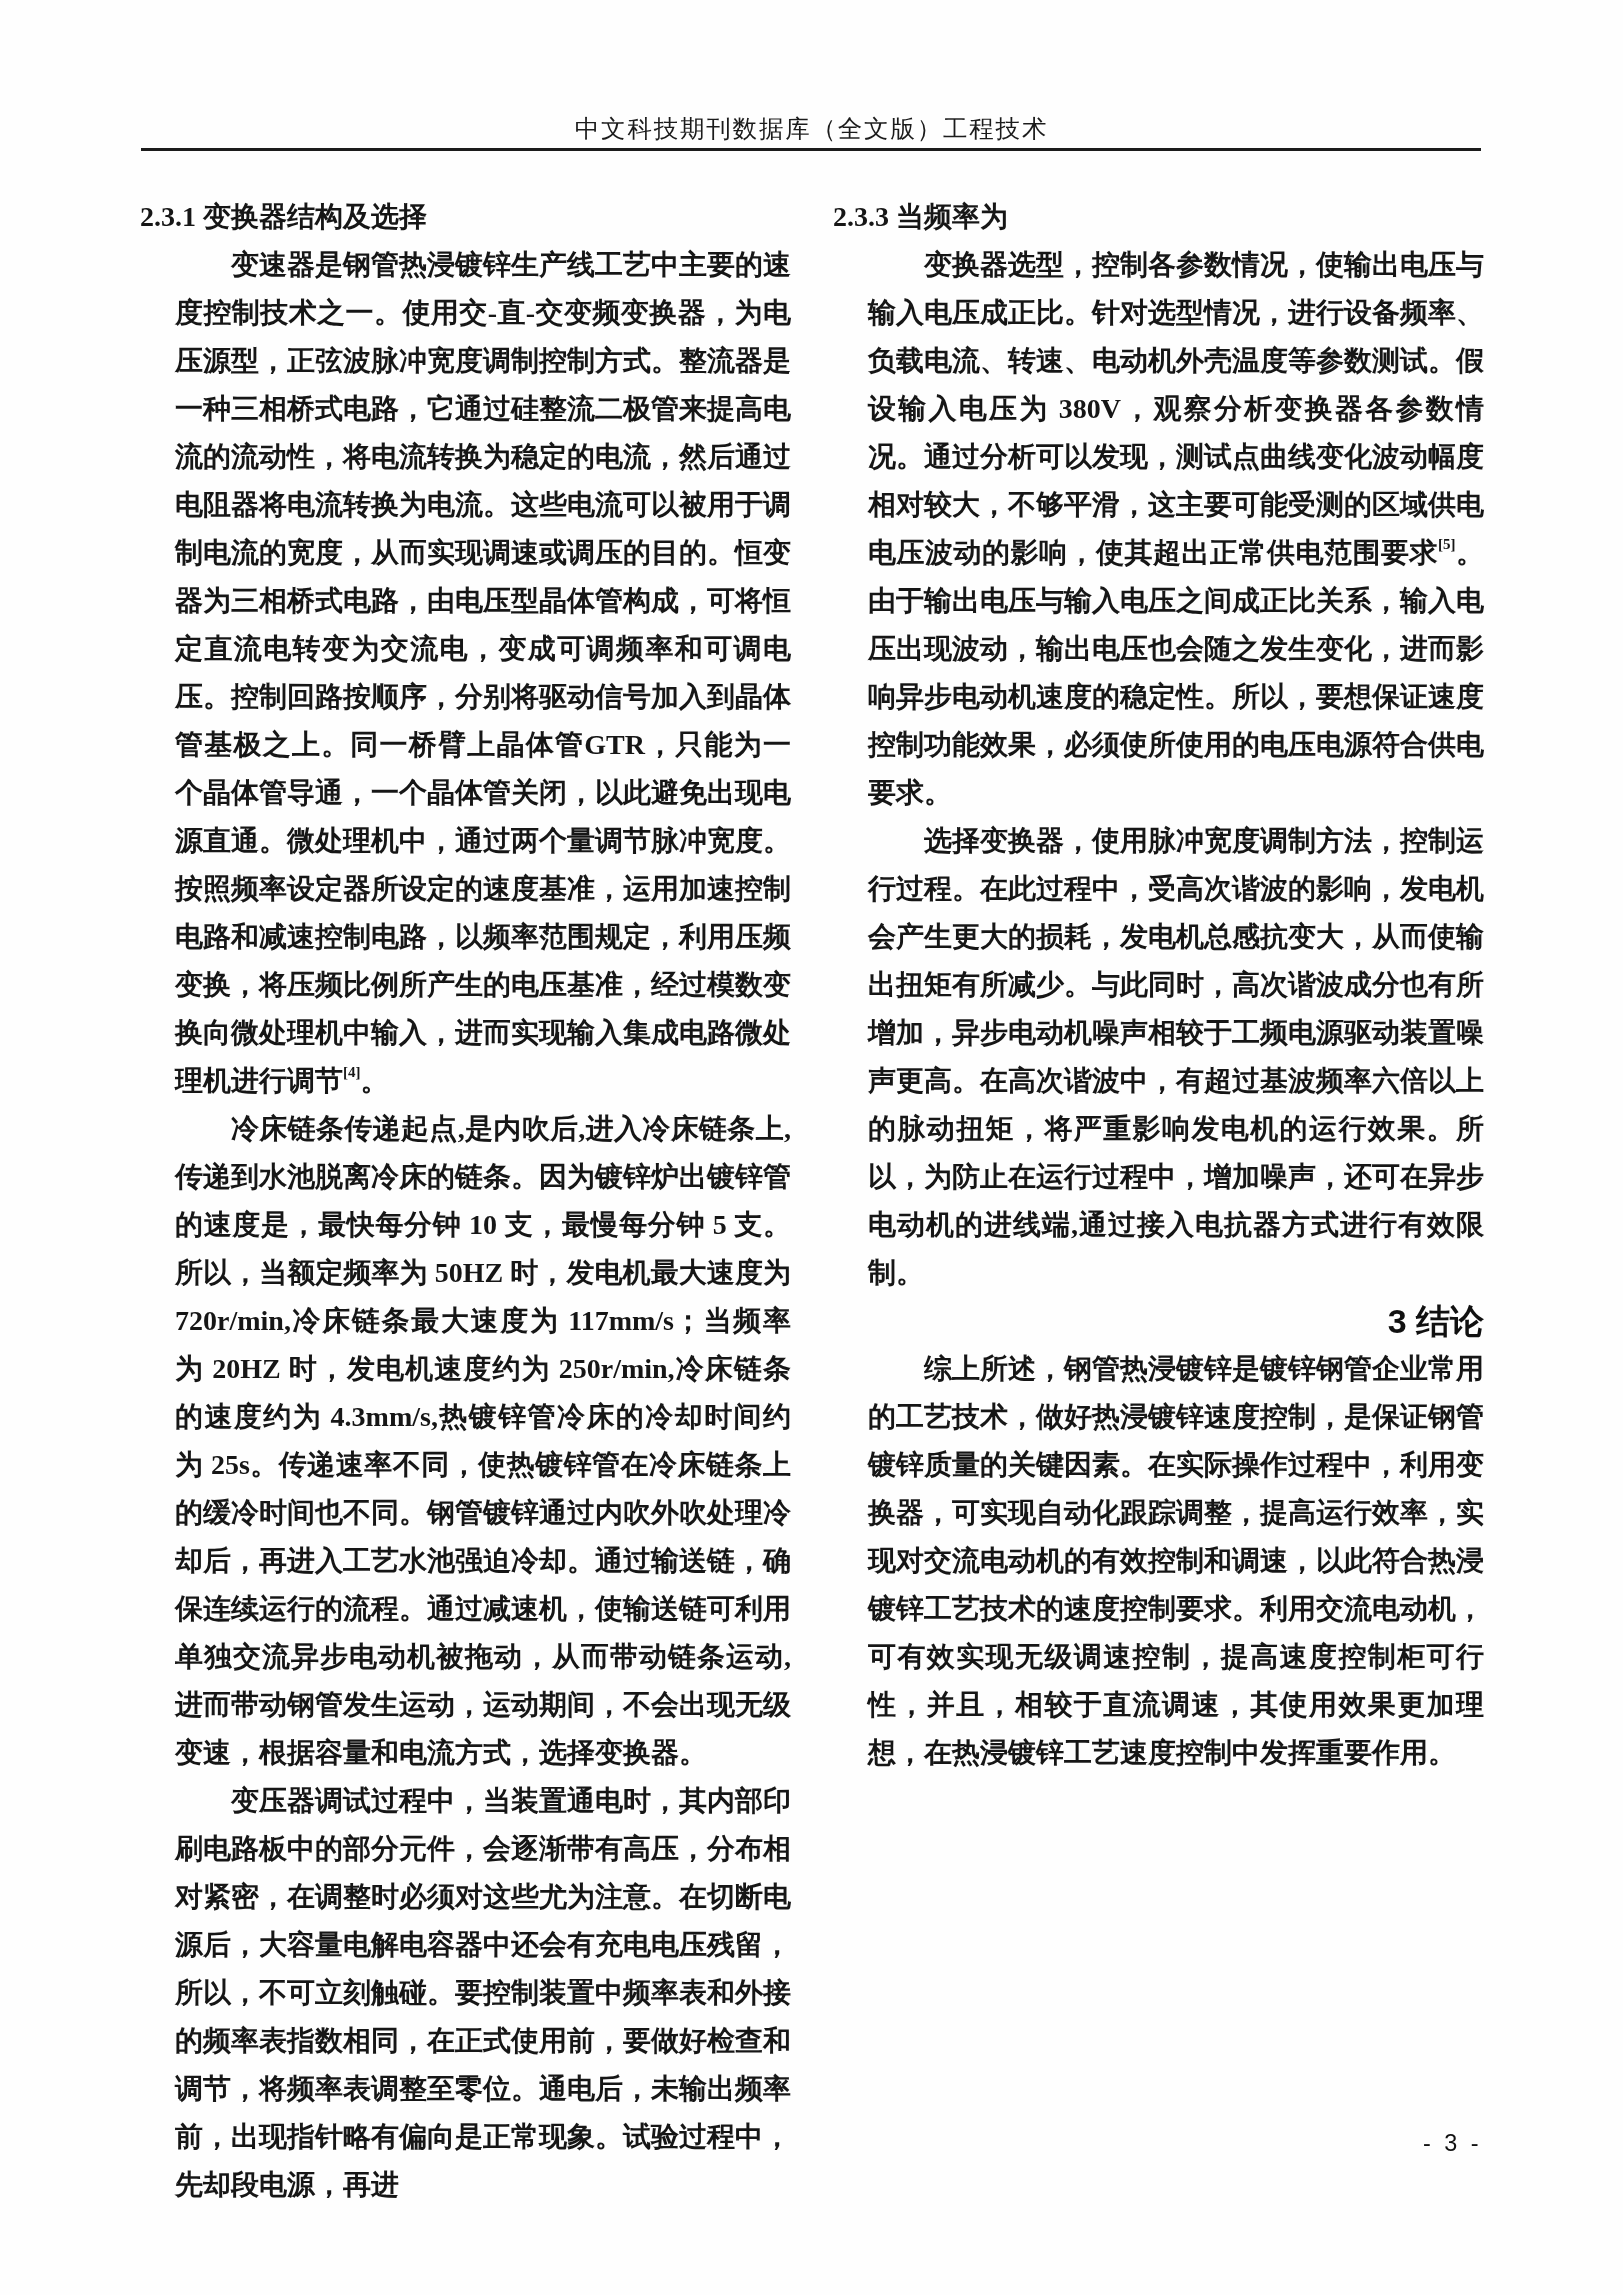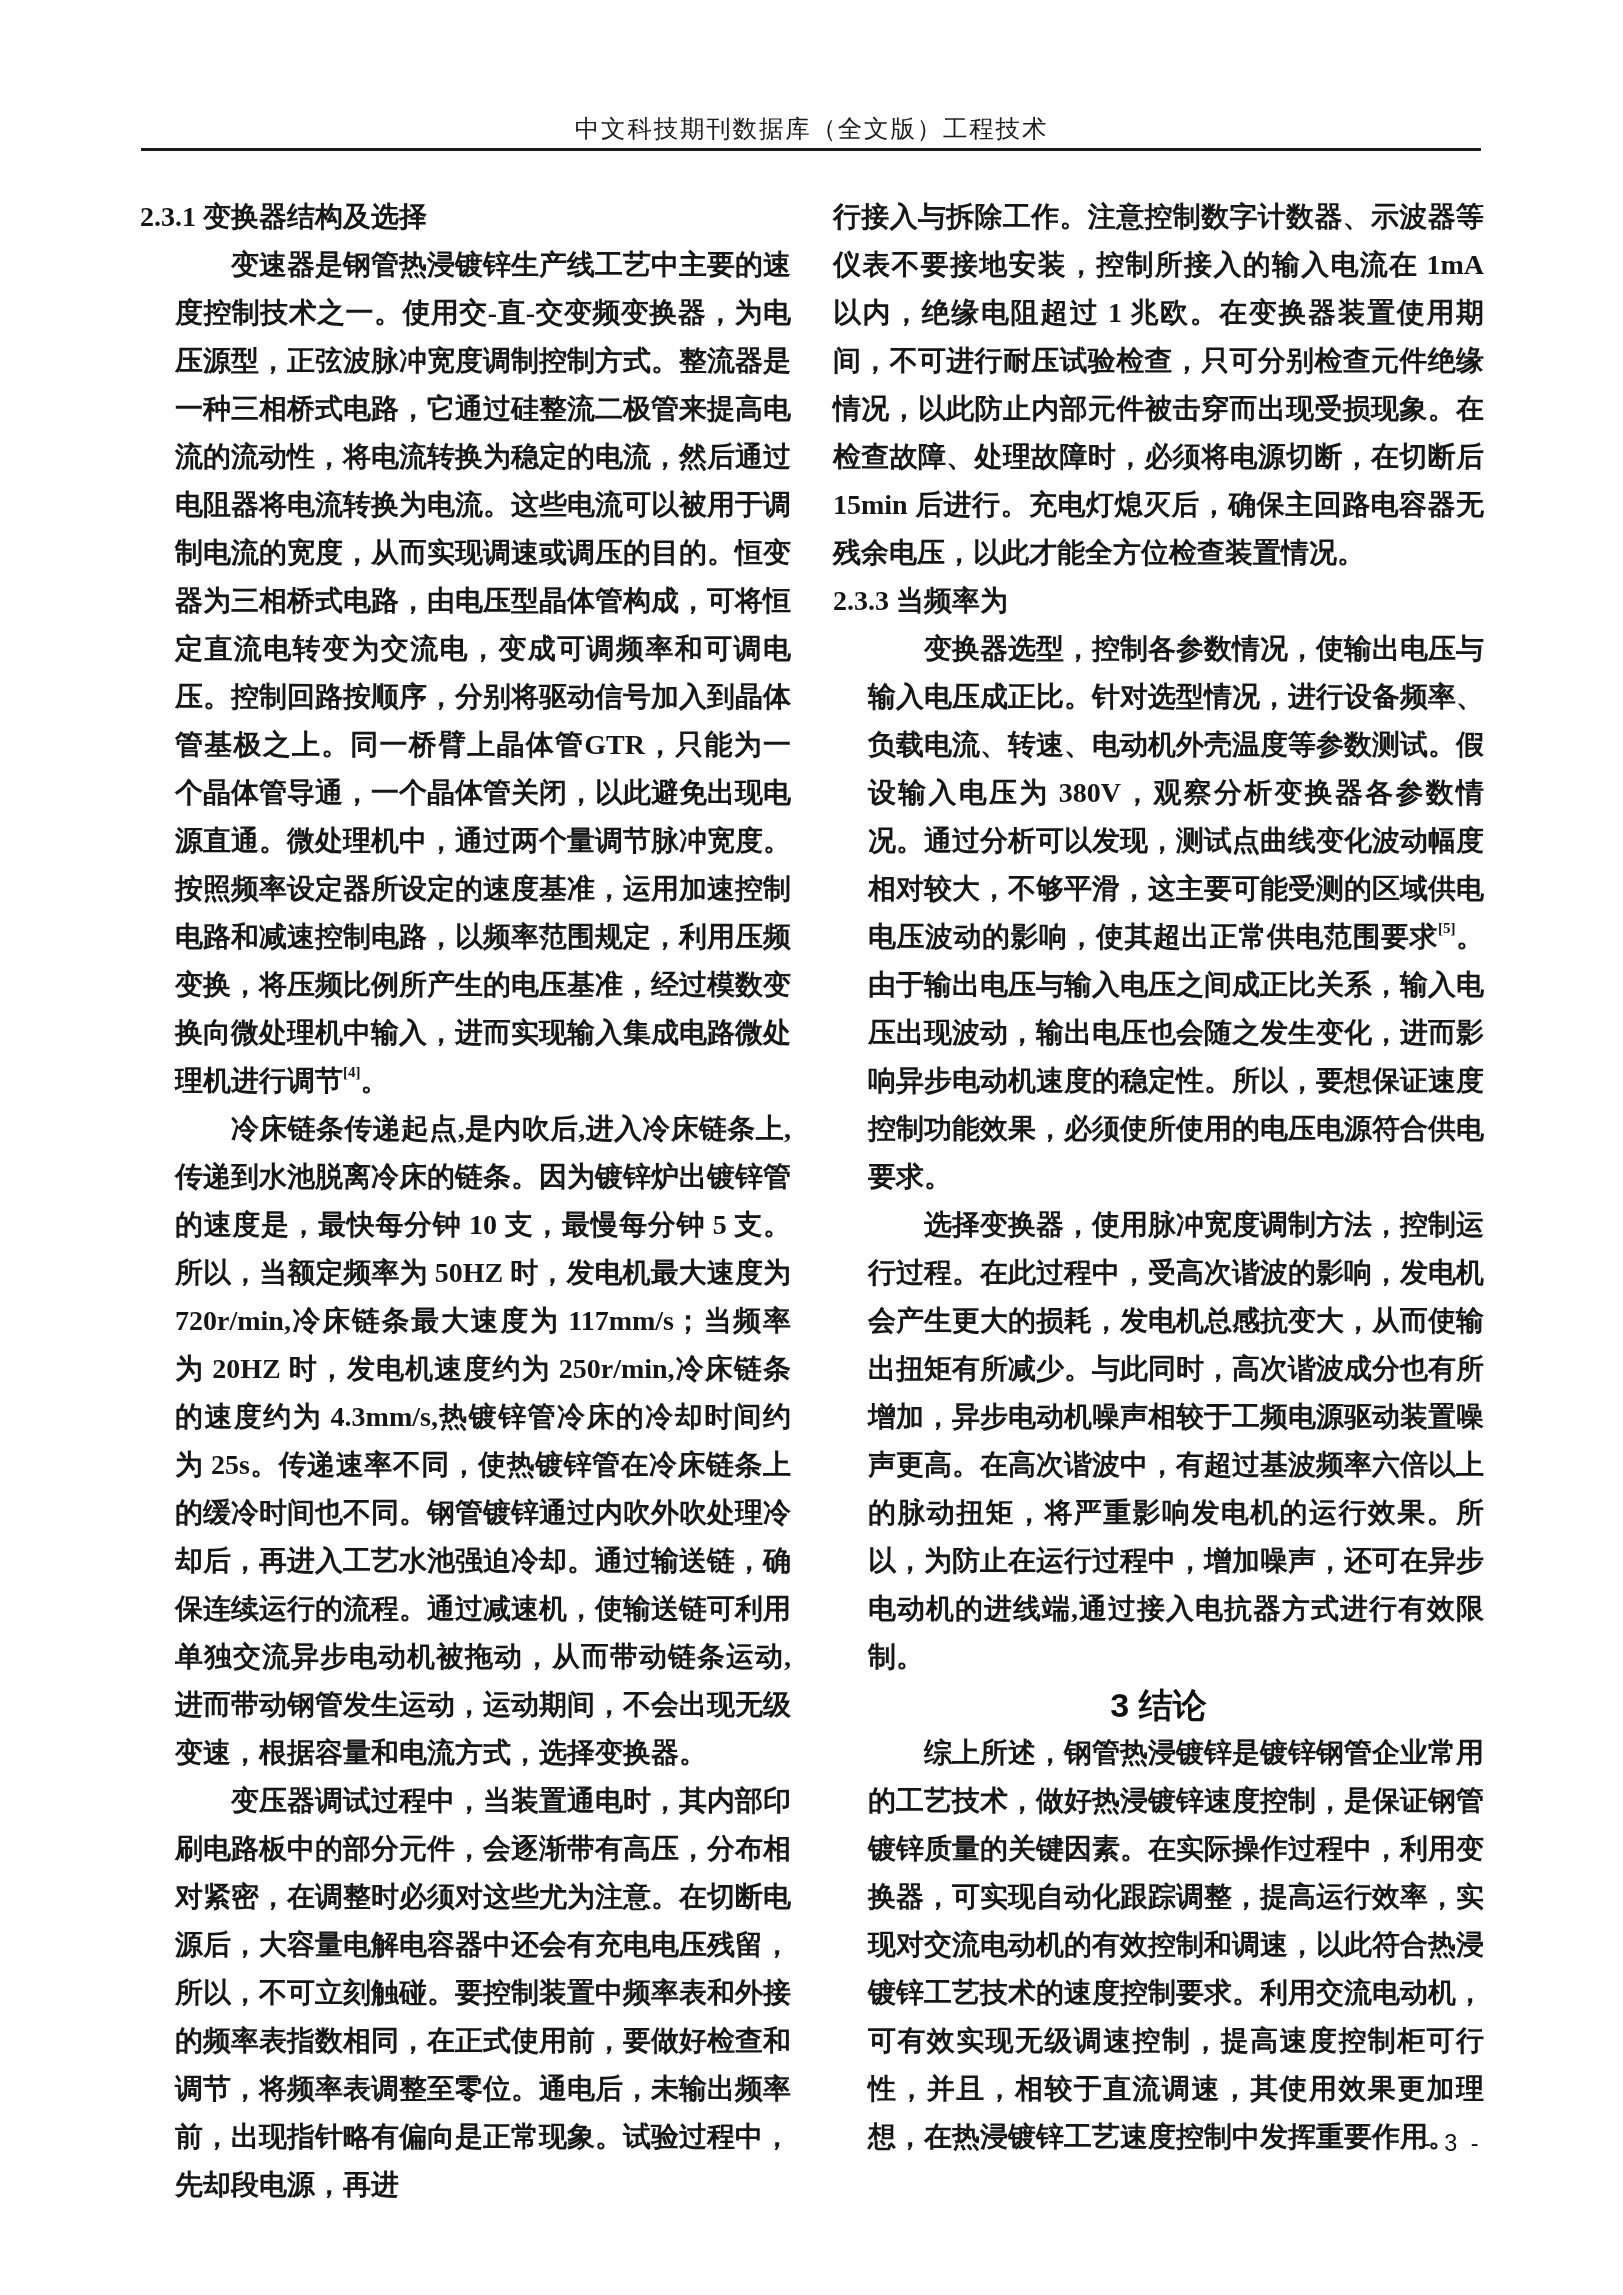--- a/index.html
+++ b/index.html
@@ -64,21 +64,21 @@
     line-height: 48px;
     text-align: left;
   }
   .section-heading {
     font-family: "Liberation Sans", "DejaVu Sans", sans-serif;
     font-weight: bold;
     font-size: 34px;
     line-height: 48px;
     margin: 30px 0 21px 0;
     padding: 0;
-    text-align: center;
+    text-align: right;
     color: #111111;
   }
   sup.cite {
     font-size: 15px;
     line-height: 0;
     vertical-align: 13px;
   }
   .page-number {
     position: absolute;
     top: 2130px;
@@ -97,21 +97,20 @@
   <div class="rule"></div>
 
   <div class="content">
     <div class="col" id="left-col">
         <h3 class="subheading">2.3.1 变换器结构及选择</h3>
         <p class="para indent">变速器是钢管热浸镀锌生产线工艺中主要的速度控制技术之一。使用交-直-交变频变换器，为电压源型，正弦波脉冲宽度调制控制方式。整流器是一种三相桥式电路，它通过硅整流二极管来提高电流的流动性，将电流转换为稳定的电流，然后通过电阻器将电流转换为电流。这些电流可以被用于调制电流的宽度，从而实现调速或调压的目的。恒变器为三相桥式电路，由电压型晶体管构成，可将恒定直流电转变为交流电，变成可调频率和可调电压。控制回路按顺序，分别将驱动信号加入到晶体管基极之上。同一桥臂上晶体管GTR，只能为一个晶体管导通，一个晶体管关闭，以此避免出现电源直通。微处理机中，通过两个量调节脉冲宽度。按照频率设定器所设定的速度基准，运用加速控制电路和减速控制电路，以频率范围规定，利用压频变换，将压频比例所产生的电压基准，经过模数变换向微处理机中输入，进而实现输入集成电路微处理机进行调节<sup class="cite">[4]</sup>。</p>
         <p class="para indent">冷床链条传递起点,是内吹后,进入冷床链条上,传递到水池脱离冷床的链条。因为镀锌炉出镀锌管的速度是，最快每分钟 10 支，最慢每分钟 5 支。所以，当额定频率为 50HZ 时，发电机最大速度为 720r/min,冷床链条最大速度为 117mm/s；当频率为 20HZ 时，发电机速度约为 250r/min,冷床链条的速度约为 4.3mm/s,热镀锌管冷床的冷却时间约为 25s。传递速率不同，使热镀锌管在冷床链条上的缓冷时间也不同。钢管镀锌通过内吹外吹处理冷却后，再进入工艺水池强迫冷却。通过输送链，确保连续运行的流程。通过减速机，使输送链可利用单独交流异步电动机被拖动，从而带动链条运动,进而带动钢管发生运动，运动期间，不会出现无级变速，根据容量和电流方式，选择变换器。</p>
         <p class="para indent">变压器调试过程中，当装置通电时，其内部印刷电路板中的部分元件，会逐渐带有高压，分布相对紧密，在调整时必须对这些尤为注意。在切断电源后，大容量电解电容器中还会有充电电压残留，所以，不可立刻触碰。要控制装置中频率表和外接的频率表指数相同，在正式使用前，要做好检查和调节，将频率表调整至零位。通电后，未输出频率前，出现指针略有偏向是正常现象。试验过程中，先却段电源，再进</p>
       </div>
     <div class="col" id="right-col">
-        <p class="para">行接入与拆除工作。注意控制数字计数器、示波器等仪表不要接地安装，控制所接入的输入电流在 1mA 以内，绝缘电阻超过 1 兆欧。在变换器装置使用期间，不可进行耐压试验检查，只可分别检查元件绝缘情况，以此防止内部元件被击穿而出现受损现象。在检查故障、处理故障时，必须将电源切断，在切断后 15min 后进行。充电灯熄灭后，确保主回路电容器无残余电压，以此才能全方位检查装置情况。</p>
         <h3 class="subheading">2.3.3 当频率为</h3>
         <p class="para indent">变换器选型，控制各参数情况，使输出电压与输入电压成正比。针对选型情况，进行设备频率、负载电流、转速、电动机外壳温度等参数测试。假设输入电压为 380V，观察分析变换器各参数情况。通过分析可以发现，测试点曲线变化波动幅度相对较大，不够平滑，这主要可能受测的区域供电电压波动的影响，使其超出正常供电范围要求<sup class="cite">[5]</sup>。由于输出电压与输入电压之间成正比关系，输入电压出现波动，输出电压也会随之发生变化，进而影响异步电动机速度的稳定性。所以，要想保证速度控制功能效果，必须使所使用的电压电源符合供电要求。</p>
         <p class="para indent">选择变换器，使用脉冲宽度调制方法，控制运行过程。在此过程中，受高次谐波的影响，发电机会产生更大的损耗，发电机总感抗变大，从而使输出扭矩有所减少。与此同时，高次谐波成分也有所增加，异步电动机噪声相较于工频电源驱动装置噪声更高。在高次谐波中，有超过基波频率六倍以上的脉动扭矩，将严重影响发电机的运行效果。所以，为防止在运行过程中，增加噪声，还可在异步电动机的进线端,通过接入电抗器方式进行有效限制。</p>
         <h3 class="section-heading">3 结论</h3>
         <p class="para indent">综上所述，钢管热浸镀锌是镀锌钢管企业常用的工艺技术，做好热浸镀锌速度控制，是保证钢管镀锌质量的关键因素。在实际操作过程中，利用变换器，可实现自动化跟踪调整，提高运行效率，实现对交流电动机的有效控制和调速，以此符合热浸镀锌工艺技术的速度控制要求。利用交流电动机，可有效实现无级调速控制，提高速度控制柜可行性，并且，相较于直流调速，其使用效果更加理想，在热浸镀锌工艺速度控制中发挥重要作用。</p>
       </div>
   </div>
 
   <div class="page-number">- 3 -</div>
 </div>

